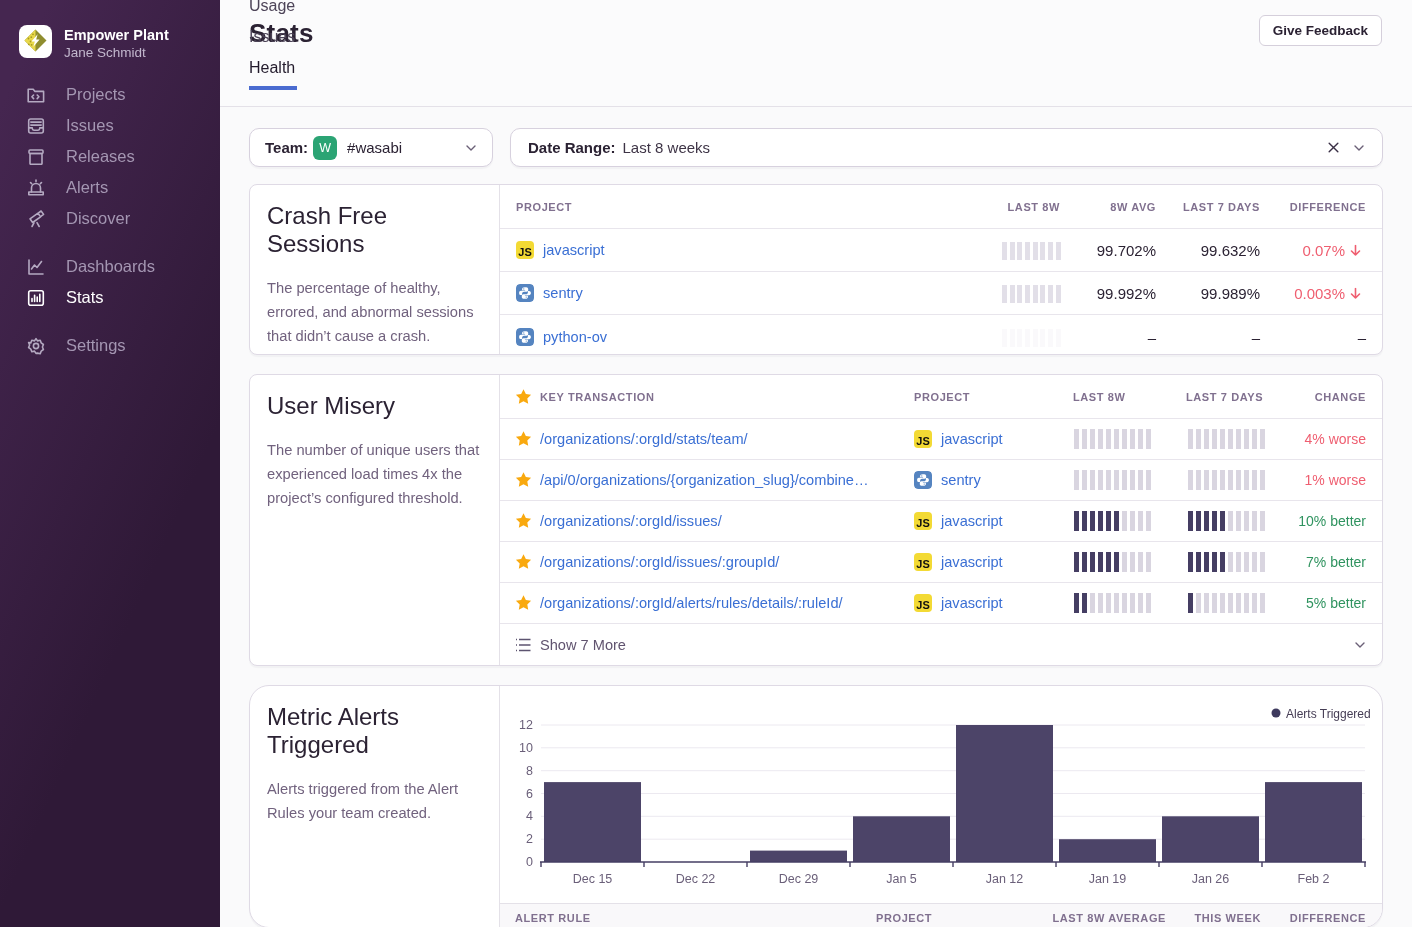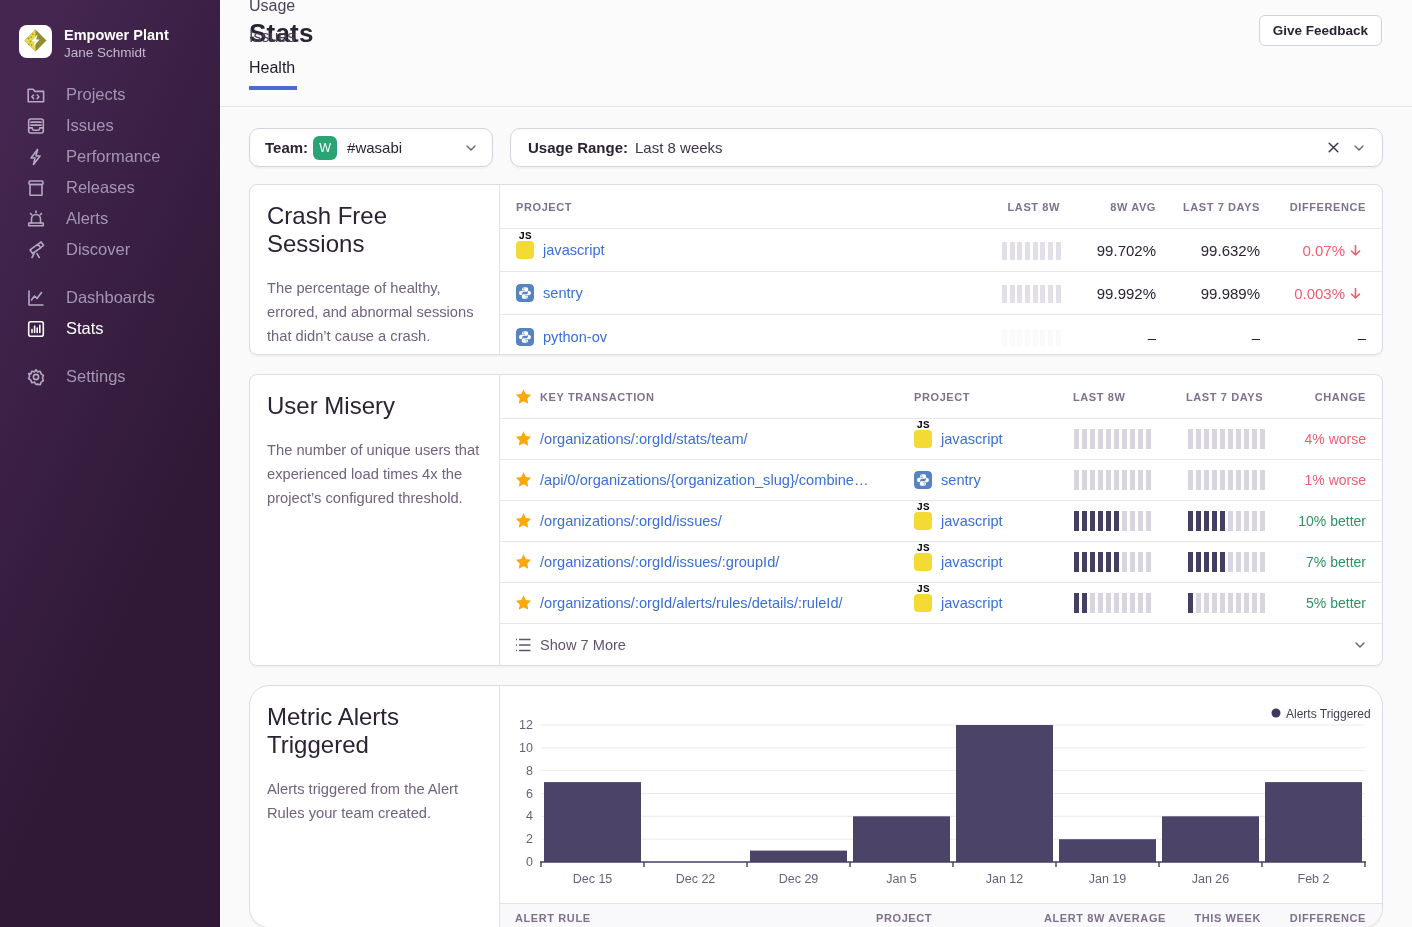--- a/index.html
+++ b/index.html
@@ -52,21 +52,21 @@
 .trow { position:relative; border-bottom:1px solid #e8e5ec; }
 .trow:last-child { border-bottom:none; }
 .thead { font-size:11px; font-weight:bold; letter-spacing:0.6px; color:#80708f; }
 .cell { position:absolute; top:50%; transform:translateY(-50%); white-space:nowrap; }
 .num { font-size:15px; color:#2b2233; display:flex; align-items:center; }
 .red { color:#ef5e70; }
 .green { color:#2f935f; }
 .proj { display:flex; align-items:center; font-size:14.6px; color:#3a6fd4; }
 .badge { width:18px; height:18px; border-radius:4px; margin-right:9px; flex:none; }
 .badge.js { background:#f3da34; color:#111; font-size:11px; font-weight:bold; display:flex; align-items:flex-end; justify-content:center; }
-.badge.js span { margin-bottom:17px;font-family:Liberation Mono, monospace; }
+.badge.js span { margin-bottom:1px; }
 .spark { display:flex; align-items:flex-end; height:20px; }
 .spark i { display:block; width:5px; height:18px; background:#e2dfe8; margin-right:2.7px; }
 .spark.s10 i { margin-right:3px; height:20px; background:#d9d5e0; }
 .spark i.d { background:#453e63; }
 .link { font-size:14.6px; color:#3a6fd4; }
 .star { width:17px; height:17px; }
 </style>
 </head>
 <body>
 <div class="sidebar">
@@ -105,28 +105,20 @@
             <rect x="2.7" y="3" width="14.6" height="14" rx="2"></rect>
             <path d="M4.8 6.1h10.4M4.8 9.1h10.4"></path>
             <path d="M2.7 11.9h3.6v.7c0 .9.7 1.6 1.6 1.6h4.2c.9 0 1.6-.7 1.6-1.6v-.7h3.6"></path>
           </svg>
         </span>
         <span class="nt">Issues</span>
       </div>
     <div class="nav-item">
         <span class="ni">
           <svg viewBox="0 0 20 20">
-            <path d="M11.5 2.5L5 11h4l-1.5 6.5L14 9h-4z"></path>
-          </svg>
-        </span>
-        <span class="nt">Performance</span>
-      </div>
-    <div class="nav-item">
-        <span class="ni">
-          <svg viewBox="0 0 20 20">
             <path d="M4 6.5h12v10a.8.8 0 0 1-.8.8H4.8a.8.8 0 0 1-.8-.8z"></path>
             <rect x="3" y="3" width="14" height="3.5" rx="1"></rect>
           </svg>
         </span>
         <span class="nt">Releases</span>
       </div>
     <div class="nav-item">
         <span class="ni">
           <svg viewBox="0 0 20 20">
             <path d="M5.5 14v-4a4.5 4.5 0 0 1 9 0v4"></path>
@@ -188,21 +180,21 @@
 <div class="content">
   <div class="filter" id="team-filter">
     <span class="flabel" style="margin-left:15px;">Team:</span>
     <span class="wbadge">W</span>
     <span style="color:#2b2233;">#wasabi</span>
     <svg class="chev" style="position:absolute; right:15px;" viewBox="0 0 12 12">
         <path d="M2 4l4 4 4-4" fill="none" stroke="#6b6077" stroke-width="1.4" stroke-linecap="round" stroke-linejoin="round"></path>
       </svg>
   </div>
   <div class="filter" id="date-filter">
-    <span class="flabel" style="margin-left:17px;">Usage Range:</span>
+    <span class="flabel" style="margin-left:17px;">Date Range:</span>
     <span style="margin-left:7px; color:#3e3446;">Last 8 weeks</span>
     <svg style="position:absolute; right:42px; width:13px; height:13px;" viewBox="0 0 12 12">
         <path d="M2 2l8 8M10 2l-8 8" fill="none" stroke="#3a3046" stroke-width="1.3" stroke-linecap="round"></path>
       </svg>
     <svg class="chev" style="position:absolute; right:17px;" viewBox="0 0 12 12">
         <path d="M2 4l4 4 4-4" fill="none" stroke="#6b6077" stroke-width="1.4" stroke-linecap="round" stroke-linejoin="round"></path>
       </svg>
   </div>
   <div class="panel" id="panel1">
     <div class="panel-left">
@@ -534,19 +526,19 @@
           <text x="607.5" y="197">Jan 19</text>
           <text x="710.5" y="197">Jan 26</text>
           <text x="813.5" y="197">Feb 2</text>
         </g>
         <circle cx="776" cy="27" r="4.5" fill="#3e3a5e"></circle>
         <text x="786" y="31.5" font-size="12" fill="#453c54">Alerts Triggered</text>
       </svg>
       <div style="position:absolute; left:0; right:0; top:217px; bottom:0; background:#f9f8fa; border-top:1px solid #e4e1e8;">
         <span class="thead" style="position:absolute; left:15px; top:8px;">ALERT RULE</span>
         <span class="thead" style="position:absolute; left:376px; top:8px;">PROJECT</span>
-        <span class="thead" style="position:absolute; right:216px; top:8px;">ALERT 8W AVERAGE</span>
+        <span class="thead" style="position:absolute; right:216px; top:8px;">LAST 8W AVERAGE</span>
         <span class="thead" style="position:absolute; right:121px; top:8px;">THIS WEEK</span>
         <span class="thead" style="position:absolute; right:16px; top:8px;">DIFFERENCE</span>
       </div>
     </div>
   </div>
 </div>
 
 </body></html>

